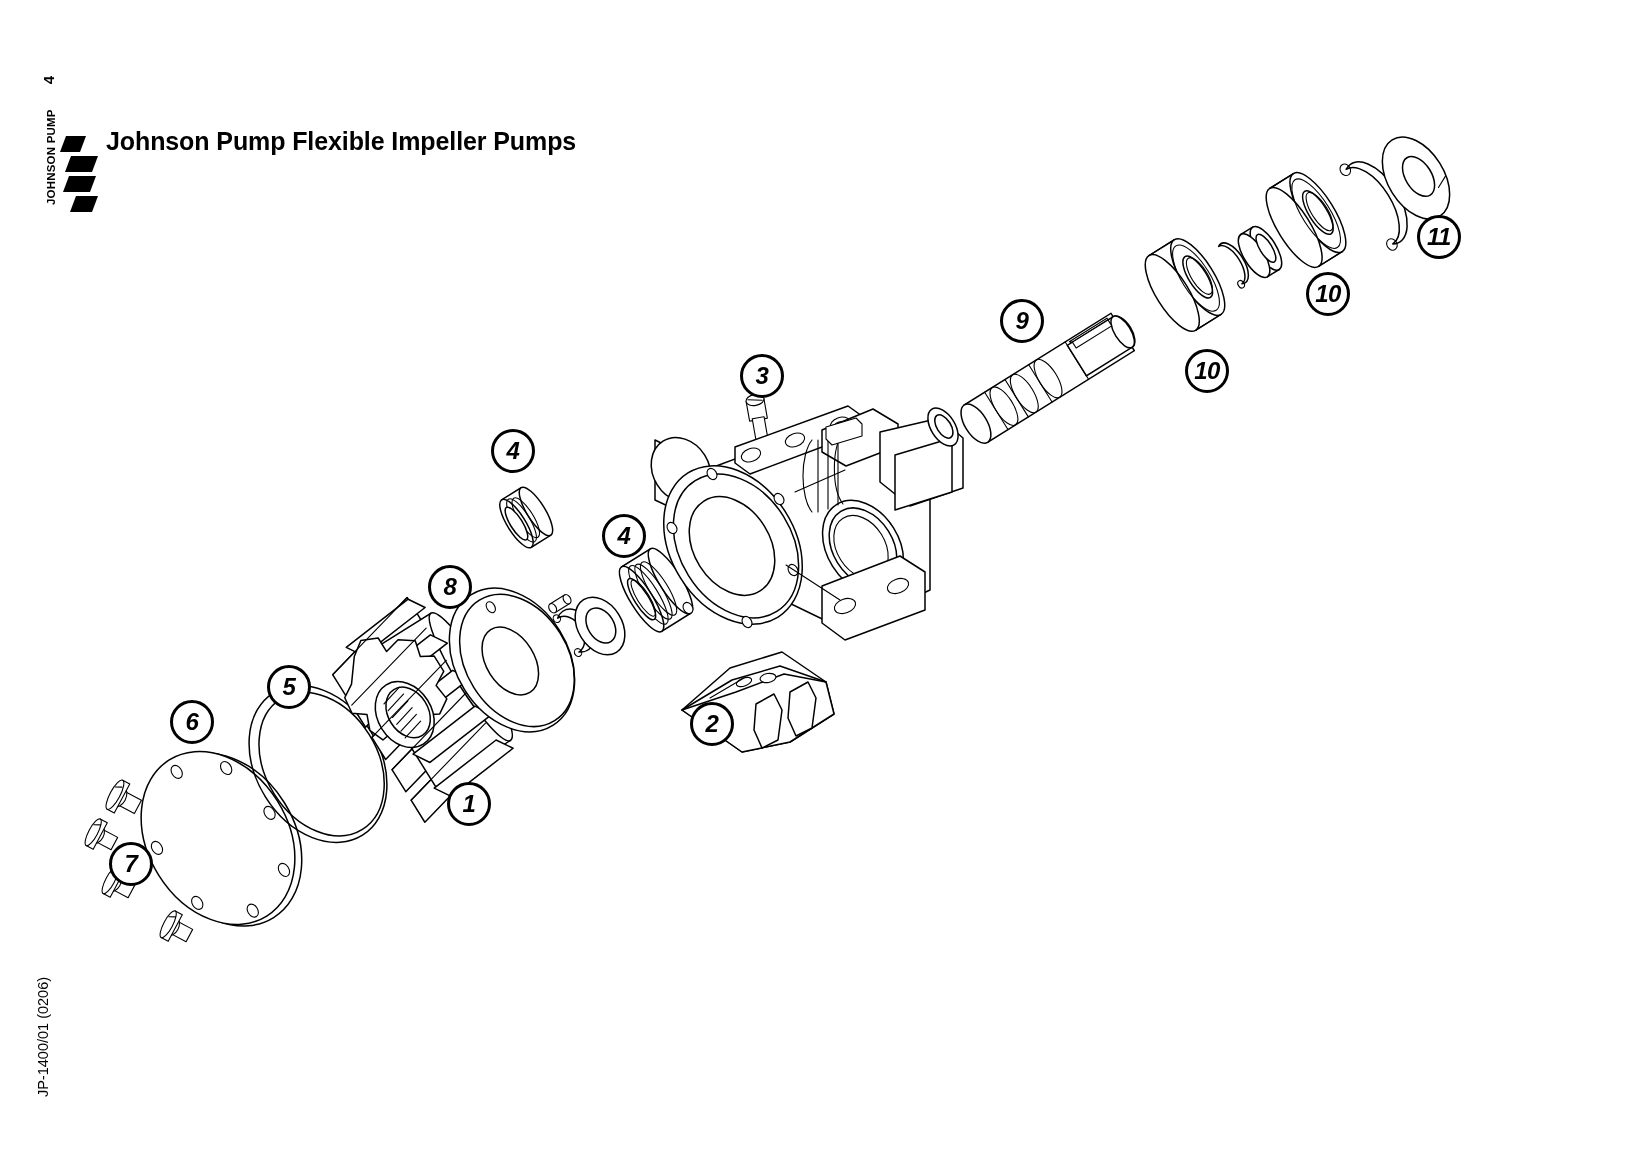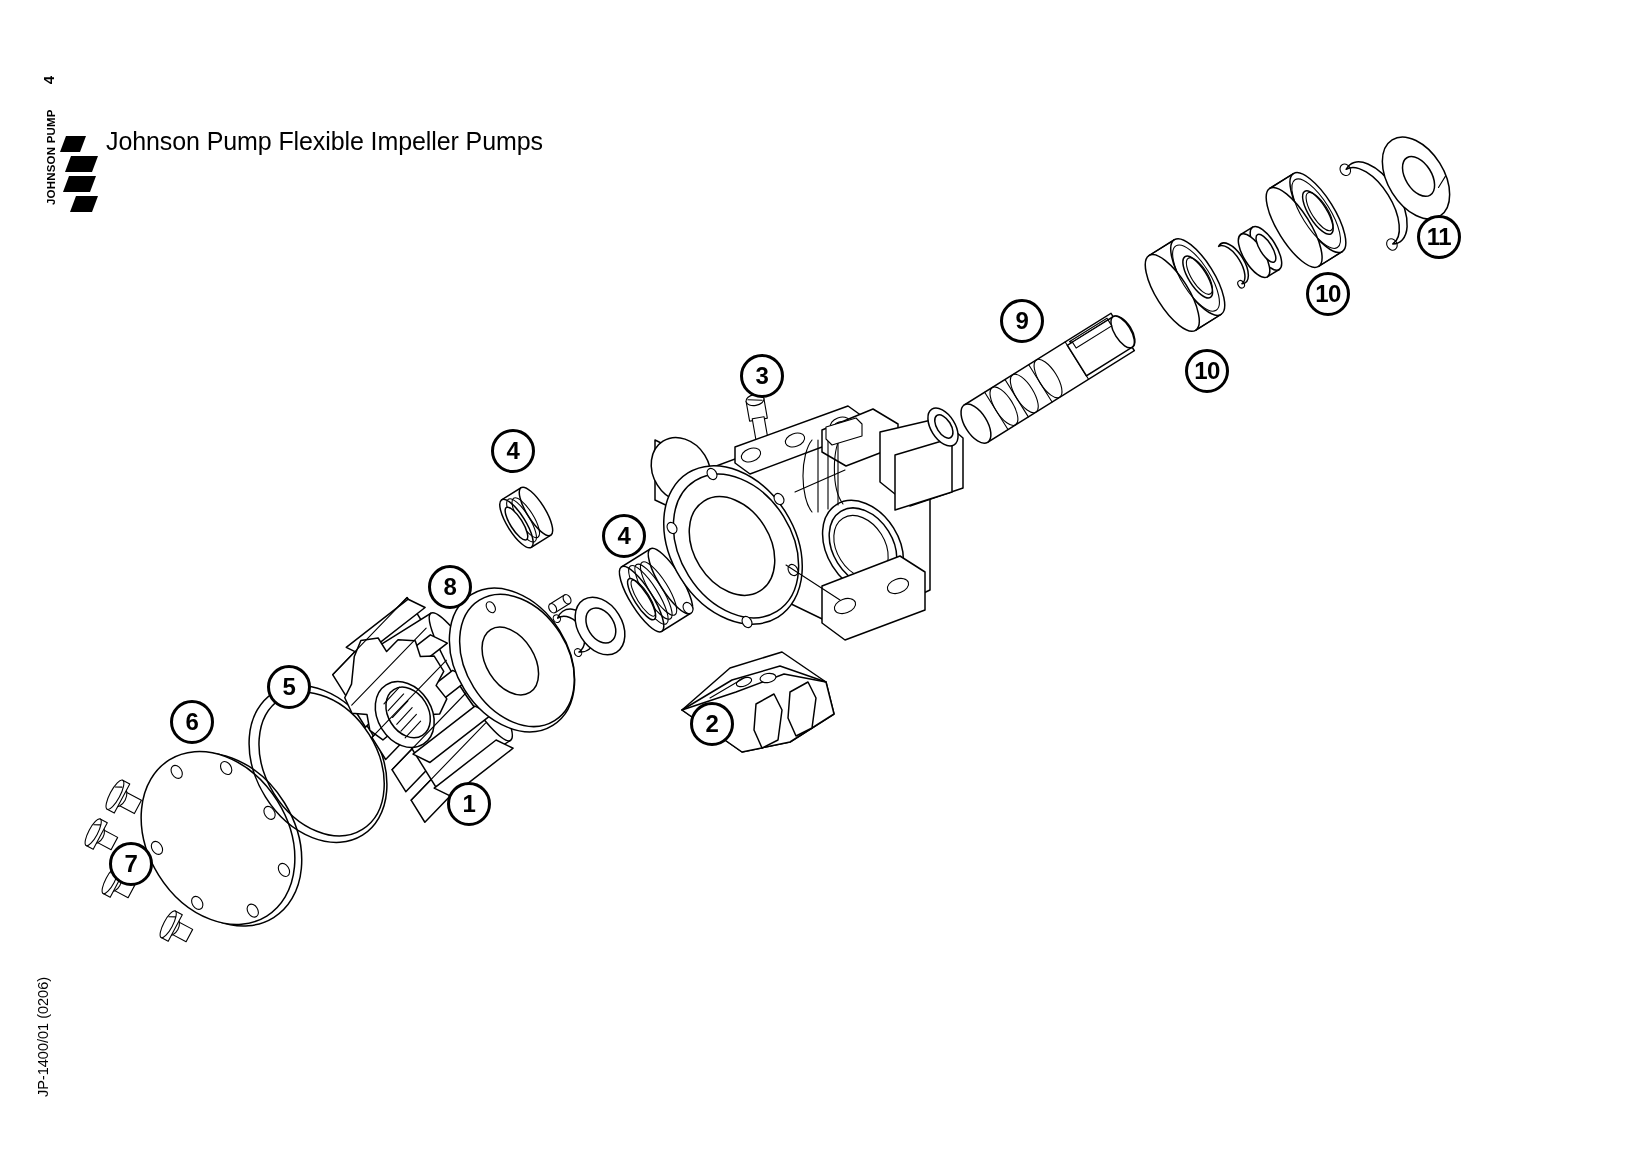--- a/index.html
+++ b/index.html
@@ -64,21 +64,21 @@
     top: 2px;
     width: 38px;
     height: 90px;
   }
   
   #doc-title {
     position: absolute;
     left: 106px;
     top: 128px;
     font-size: 25px;
-    font-weight: normal;
+    font-weight: bold;
     letter-spacing: -0.1px;
     white-space: nowrap;
     line-height: 1.1;
   }
   
   #doc-code {
     position: absolute;
     left: -37px;
     top: 1027px;
     width: 160px;
@@ -112,20 +112,21 @@
     border-radius: 50%;
     background: #ffffff;
     display: flex;
     align-items: center;
     justify-content: center;
     font-size: 24px;
     font-weight: bold;
     line-height: 1;
     box-sizing: border-box;
     letter-spacing: -0.5px;
+    font-style: italic;
   }
 </style>
 </head>
 <body>
 
 <div id="page">
 
   <div id="page-number">4</div>
 
   <div id="brand-logo">

